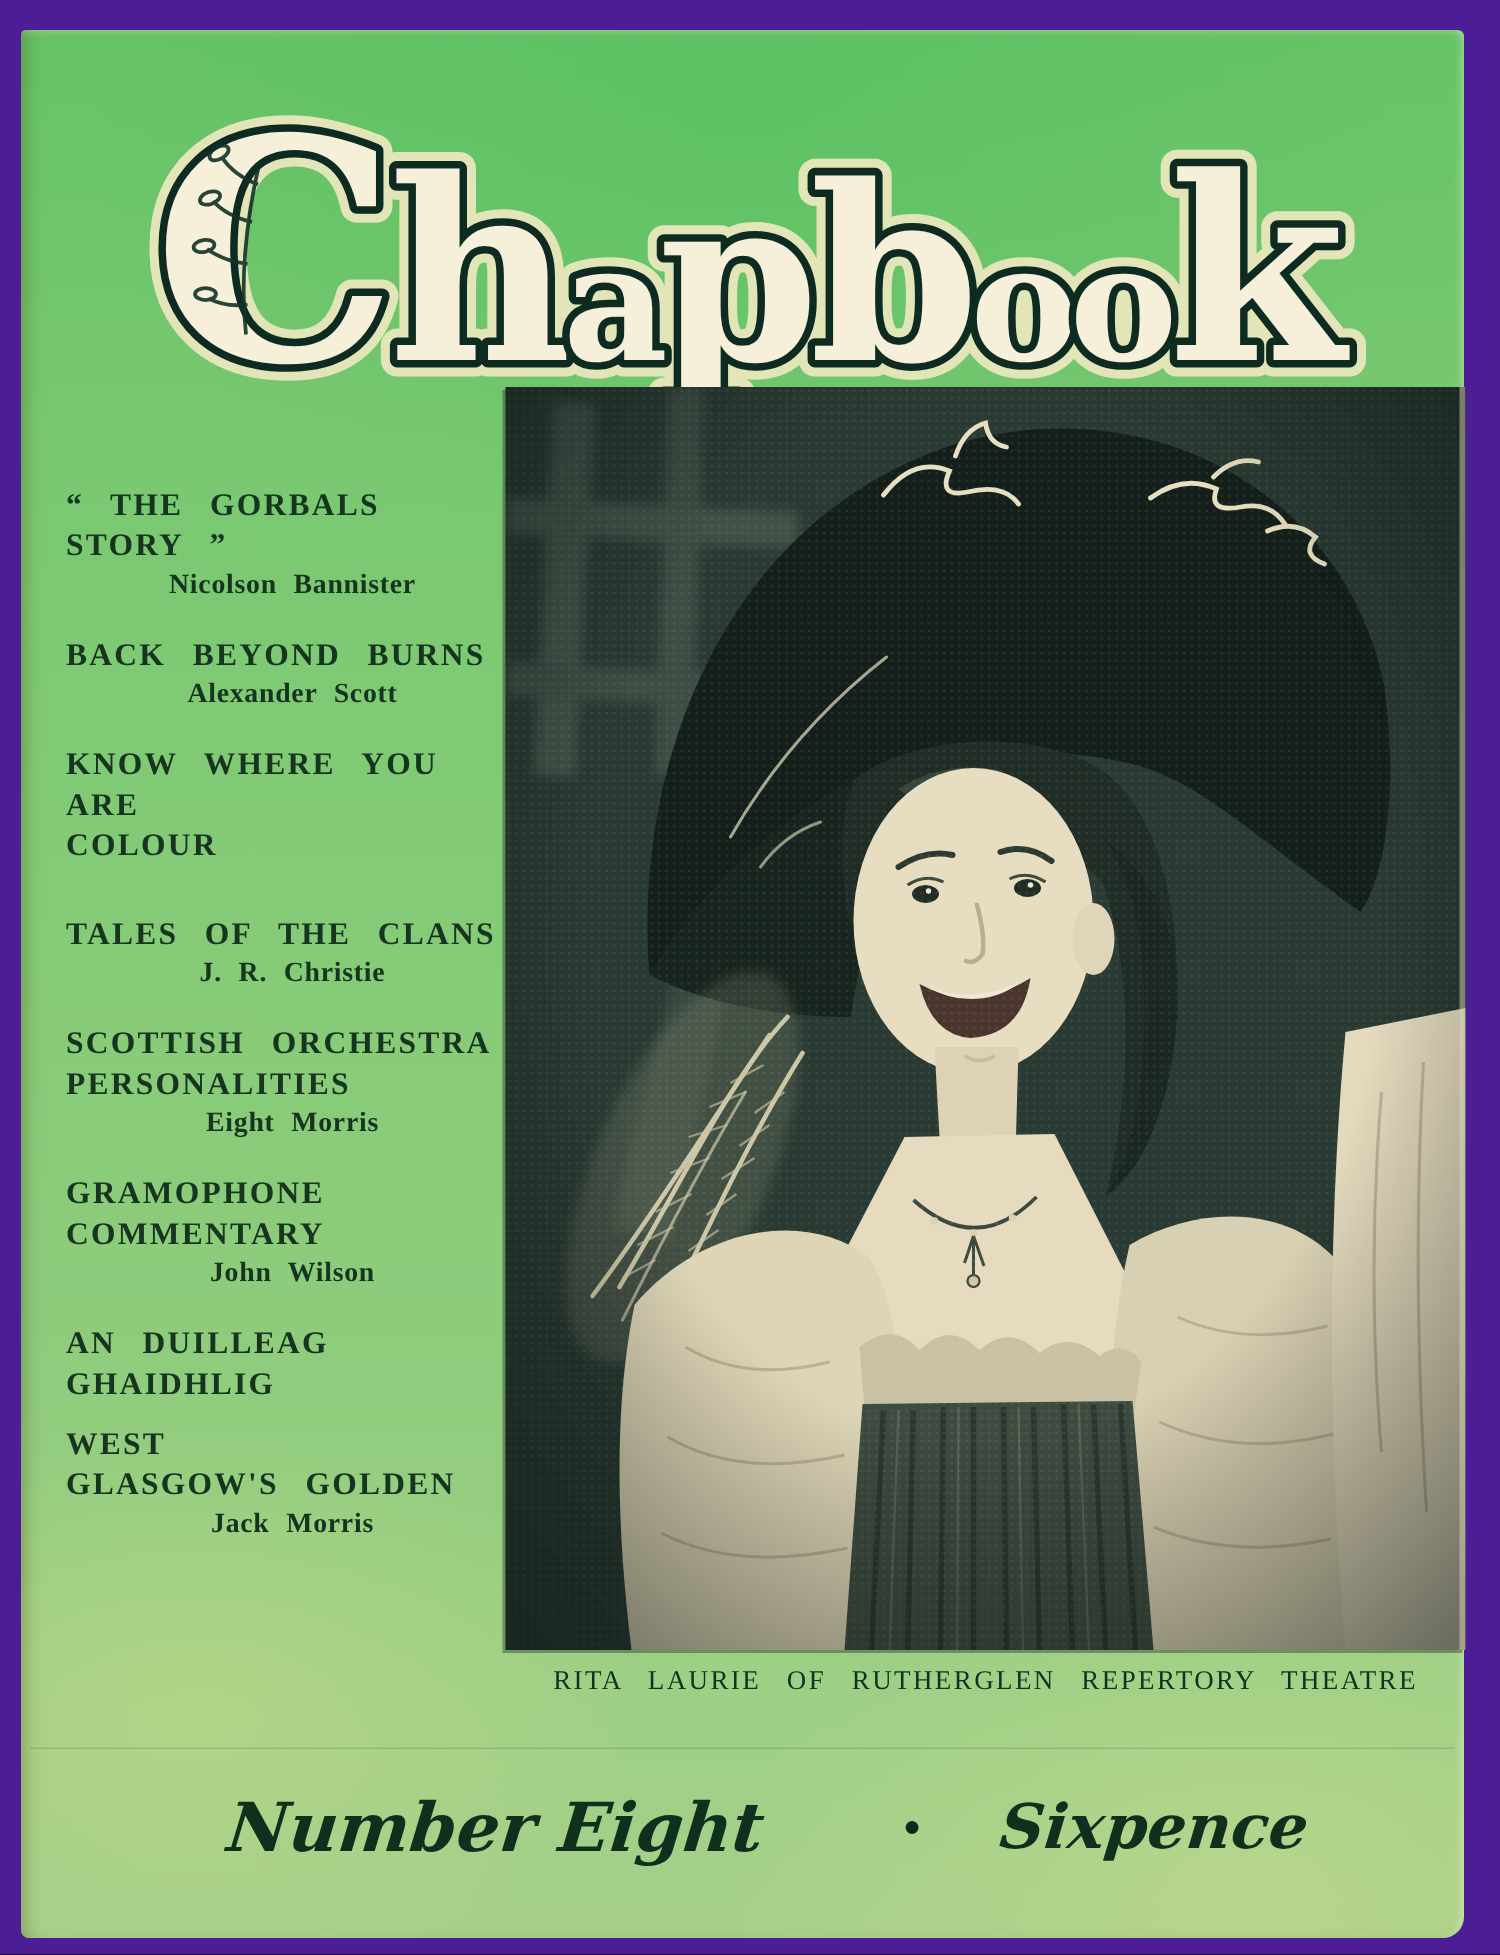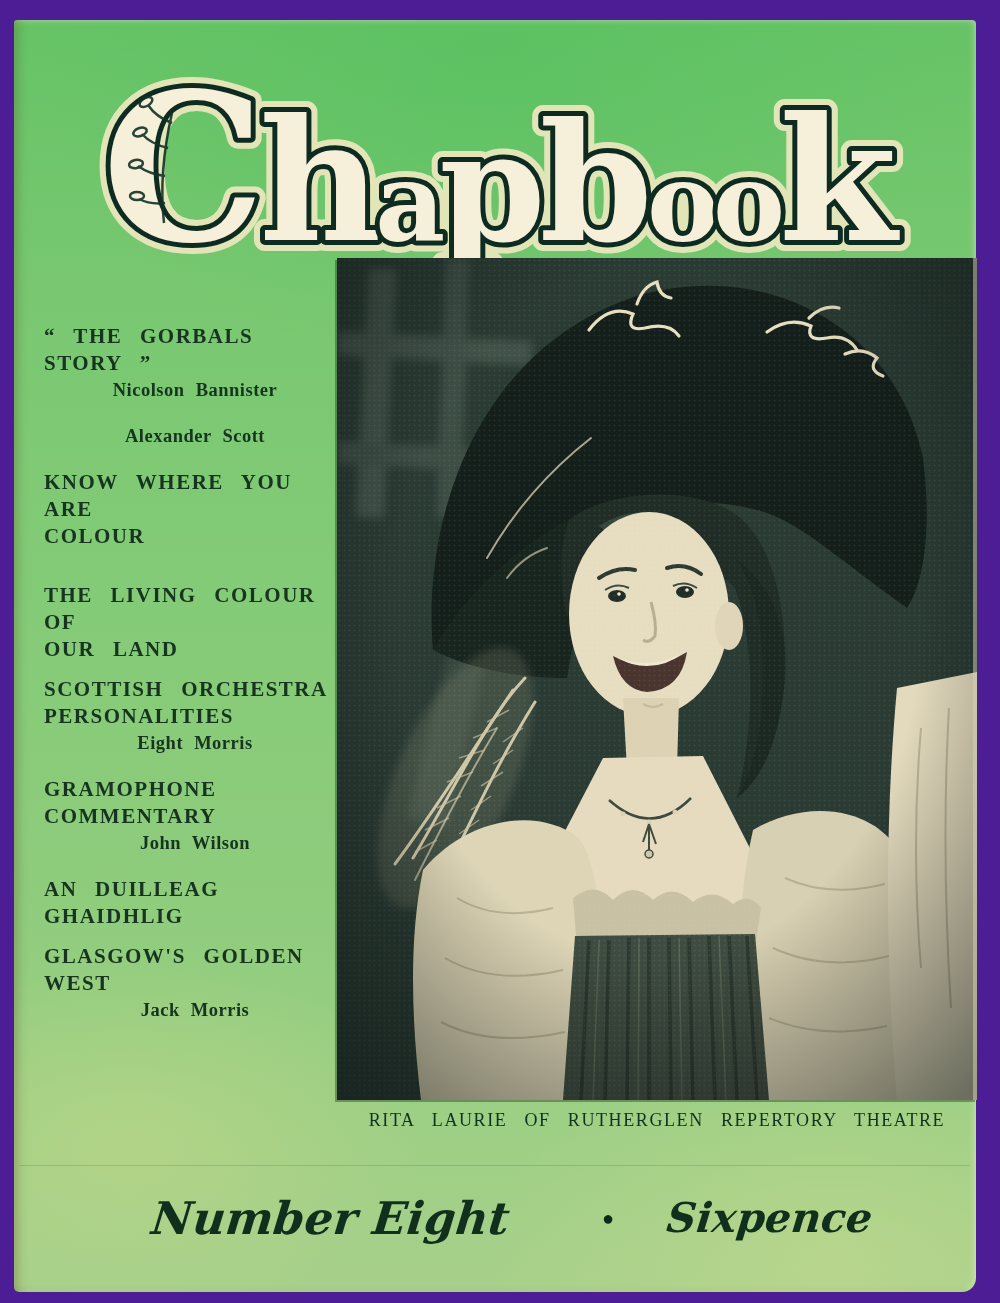--- a/index.html
+++ b/index.html
@@ -68,34 +68,39 @@
     </svg>
 
     <div id="contents">
       <div class="toc-item">
         <div class="toc-title">
             <span>“ THE GORBALS STORY ”</span>
           </div>
         <div class="toc-author">Nicolson Bannister</div>
       </div>
       <div class="toc-item">
+        <div class="toc-title">
+            <span>BACK BEYOND BURNS</span>
+          </div>
         <div class="toc-author">Alexander Scott</div>
       </div>
       <div class="toc-item" style="margin-bottom:32px;">
         <div class="toc-title">
             <span>KNOW WHERE YOU ARE</span>
             <span>COLOUR</span>
           </div>
 
       </div>
       <div class="toc-item">
         <div class="toc-title">
-            <span>THE LIVING COLOUR OF</span>
-            <span>OUR LAND</span>
-          </div>
+            <span>TALES OF THE CLANS</span>
+          </div>
+        <div class="toc-author">J. R. Christie</div>
+      </div>
+      <div class="toc-item">
       </div>
       <div class="toc-item">
         <div class="toc-title">
             <span>SCOTTISH ORCHESTRA</span>
             <span>PERSONALITIES</span>
           </div>
         <div class="toc-author">Eight Morris</div>
       </div>
       <div class="toc-item">
         <div class="toc-title">
@@ -104,22 +109,22 @@
           </div>
         <div class="toc-author">John Wilson</div>
       </div>
       <div class="toc-item">
         <div class="toc-title">
             <span>AN DUILLEAG GHAIDHLIG</span>
           </div>
       </div>
       <div class="toc-item">
         <div class="toc-title">
+            <span>WEST</span>
             <span>GLASGOW'S GOLDEN</span>
-            <span>WEST</span>
           </div>
         <div class="toc-author">Jack Morris</div>
       </div>
     </div>
 
     <div id="photo">
       <svg viewBox="0 0 640 842" width="640" height="842">
         <defs>
           <pattern id="ht" width="5" height="5" patternUnits="userSpaceOnUse">
             <circle cx="2.5" cy="2.5" r="1" fill="#d8d8bc"></circle>

